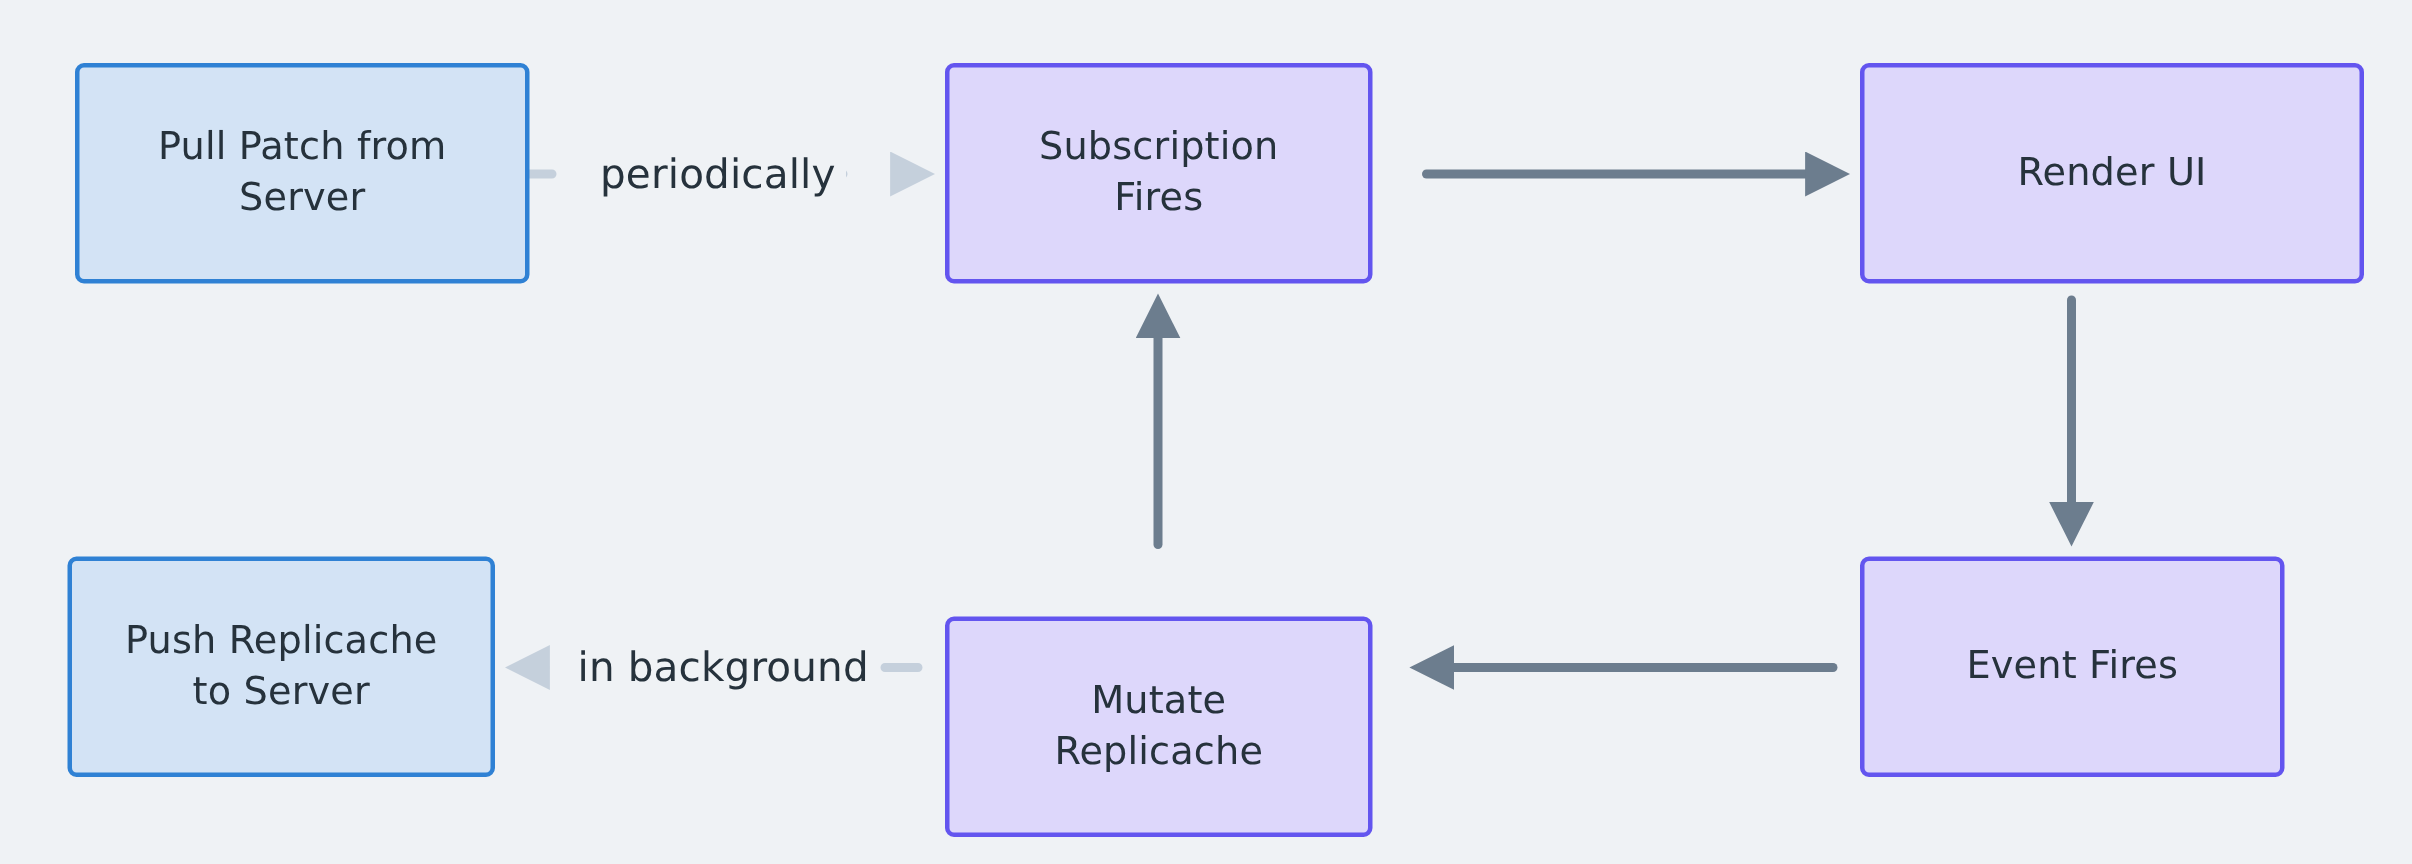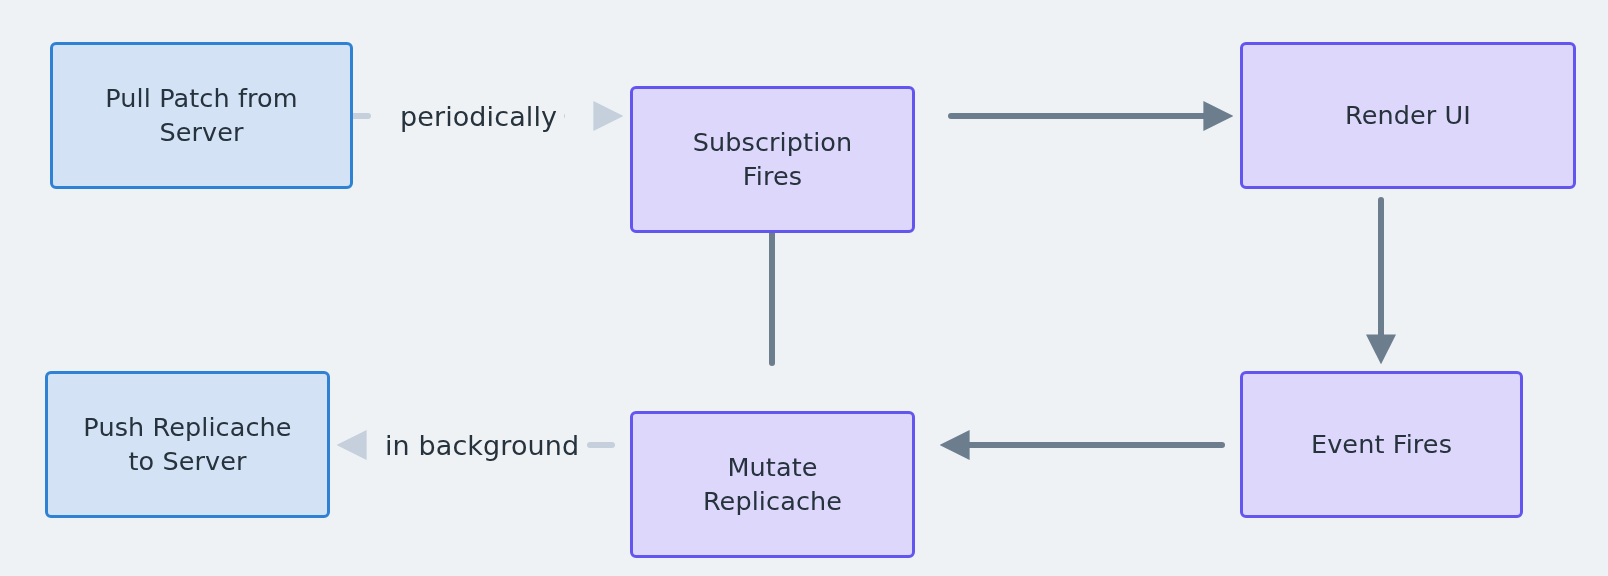--- a/index.html
+++ b/index.html
@@ -58,21 +58,21 @@
     position: absolute;
     font-size: 27px;
     line-height: 1;
     color: #26323c;
     white-space: nowrap;
     letter-spacing: 0.1px;
     background: #eff2f5;
     padding: 0 7px;
   }
   .n-pull      { left: 50px;   top: 42px;  width: 303px; height: 147px; }
-  .n-sub       { left: 630px;  top: 42px;  width: 285px; height: 147px; margin-top: 44px; }
+  .n-sub       { left: 630px;  top: 42px;  width: 285px; height: 147px; }
   .n-render    { left: 1240px; top: 42px;  width: 336px; height: 147px; }
   .n-push      { left: 45px;   top: 371px; width: 285px; height: 147px; }
   .n-mutate    { left: 630px;  top: 371px; width: 285px; height: 147px; margin-top: 40px; }
   .n-event     { left: 1240px; top: 371px; width: 283px; height: 147px; }
 
   .lbl-periodically  { left: 393px; top: 103px; }
   .lbl-inbackground  { left: 378px; top: 432px; }
 </style>
 </head>
 <body>

